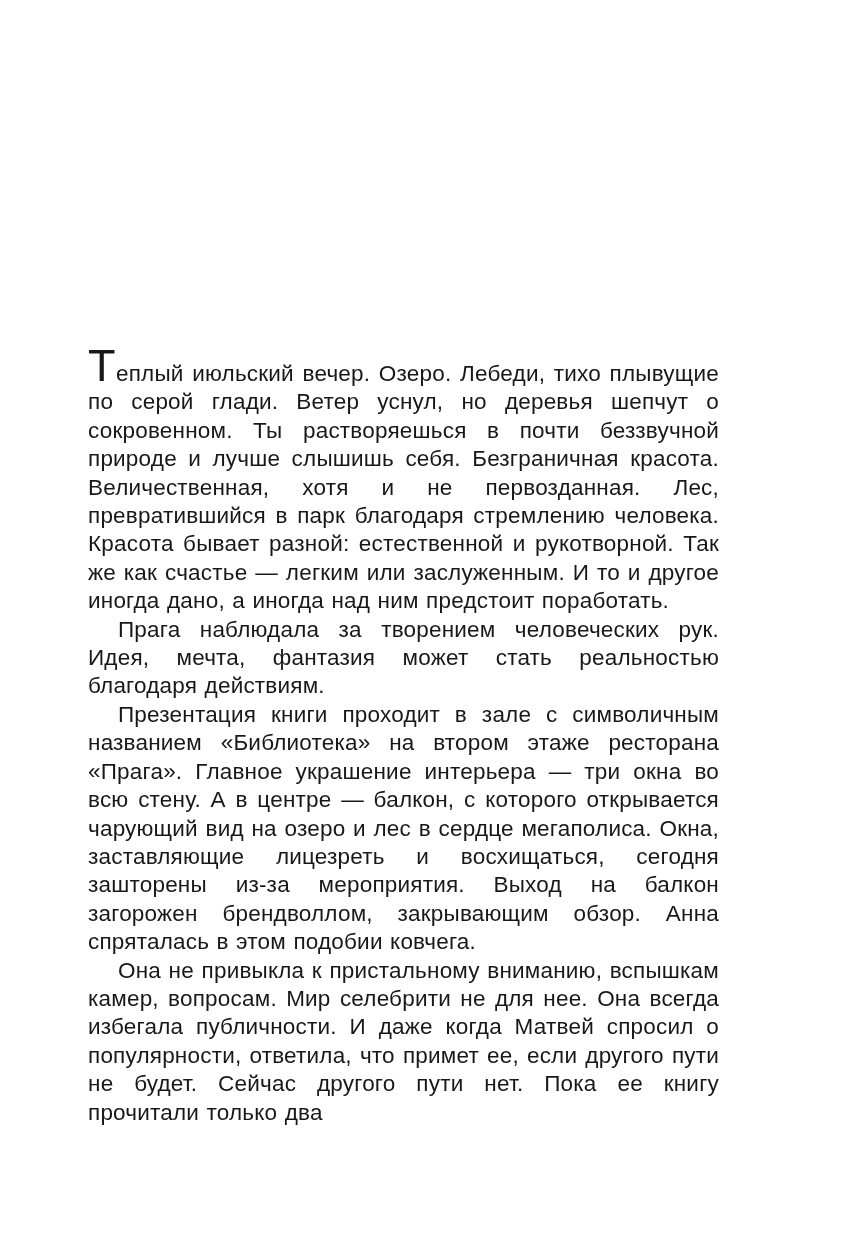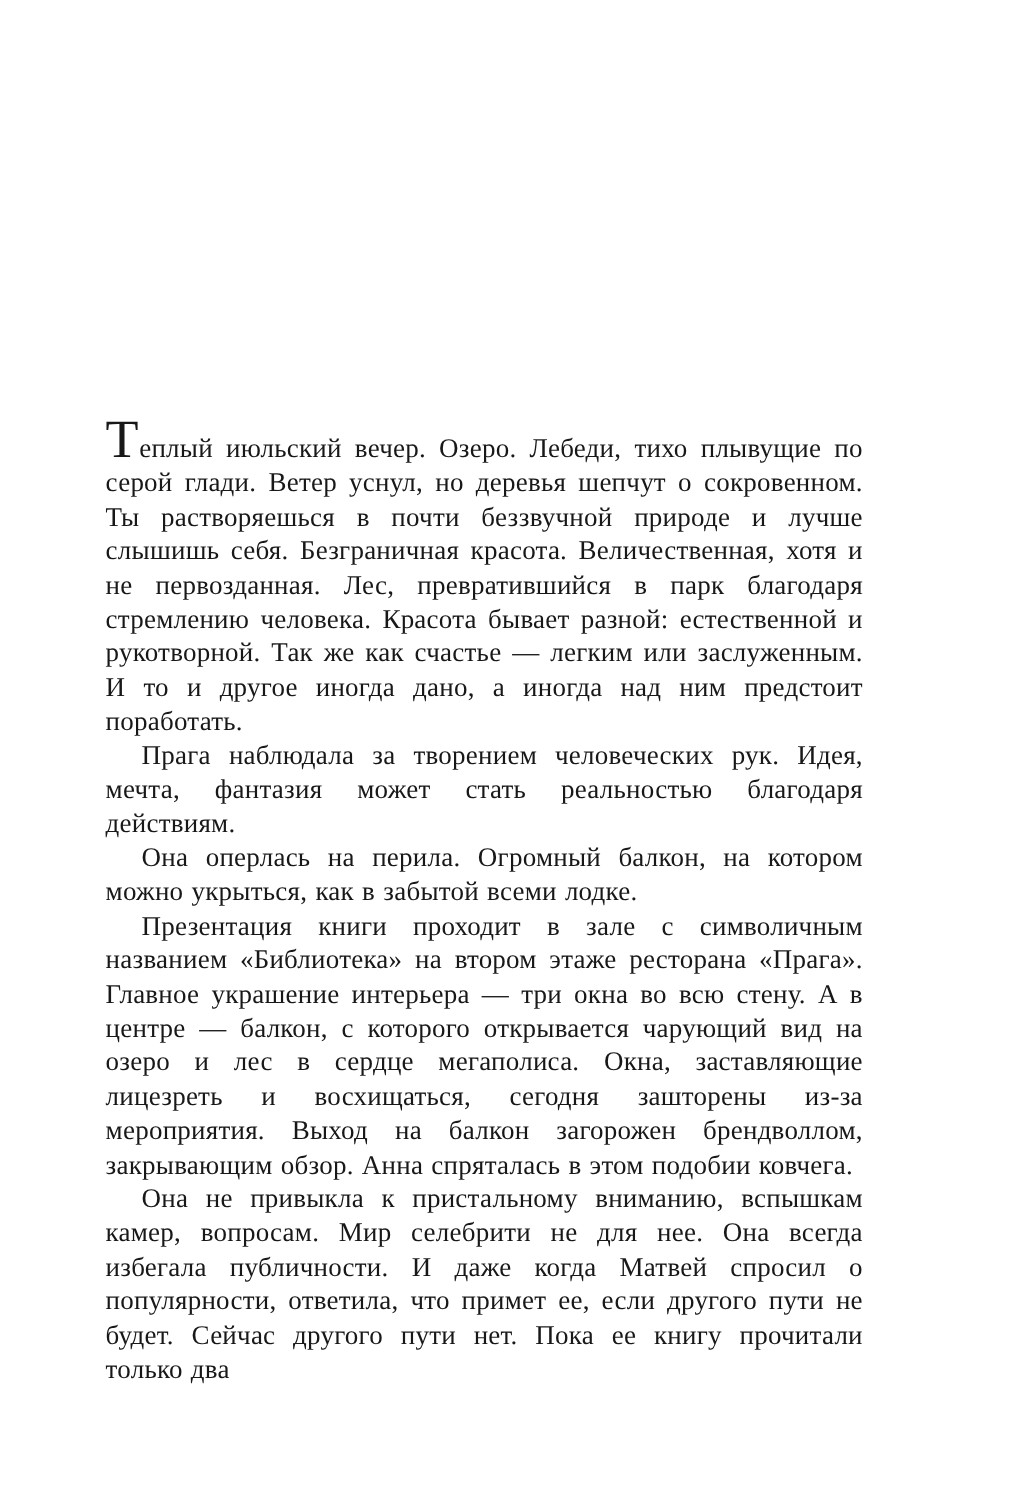--- a/index.html
+++ b/index.html
@@ -6,21 +6,21 @@
     margin: 0;
     padding: 0;
     background: #ffffff;
   }
   .book-page {
     position: relative;
     width: 844px;
     height: 1240px;
     background: #ffffff;
     overflow: hidden;
-    font-family: Liberation Serif, serif;
+    font-family: Liberation Sans, sans-serif;
   }
   .text-block {
     position: absolute;
     left: 88px;
     top: 360px;
     width: 631px;
     color: #181818;
     font-size: 22.5px;
     line-height: 28.4px;
     text-align: justify;
@@ -40,17 +40,16 @@
     letter-spacing: 0.5px;
   }
 </style>
 </head>
 <body>
 
 <div class="book-page">
   <div class="text-block">
     <p><span class="dropcap">Т</span><span>еплый июльский вечер. Озеро. Лебеди, тихо плывущие по серой глади. Ветер уснул, но деревья шепчут о сокровенном. Ты растворяешься в почти беззвучной природе и лучше слышишь себя. Безграничная красота. Величественная, хотя и не первозданная. Лес, превратившийся в парк благодаря стремлению человека. Красота бывает разной: естественной и рукотворной. Так же как счастье — легким или заслуженным. И то и другое иногда дано, а иногда над ним предстоит поработать.</span></p>
     <p class="indent">Прага наблюдала за творением человеческих рук. Идея, мечта, фантазия может стать реальностью благодаря действиям.</p>
-    <p class="indent">Она оперлась на перила. Огромный балкон, на котором можно укрыться, как в забытой всеми лодке.</p>
     <p class="indent">Презентация книги проходит в зале с символичным названием «Библиотека» на втором этаже ресторана «Прага». Главное украшение интерьера — три окна во всю стену. А в центре — балкон, с которого открывается чарующий вид на озеро и лес в сердце мегаполиса. Окна, заставляющие лицезреть и восхищаться, сегодня зашторены из-за мероприятия. Выход на балкон загорожен брендволлом, закрывающим обзор. Анна спряталась в этом подобии ковчега.</p>
     <p class="indent">Она не привыкла к пристальному вниманию, вспышкам камер, вопросам. Мир селебрити не для нее. Она всегда избегала публичности. И даже когда Матвей спросил о популярности, ответила, что примет ее, если другого пути не будет. Сейчас другого пути нет. Пока ее книгу прочитали только два</p>
   </div>
 </div>
 
 </body></html>

